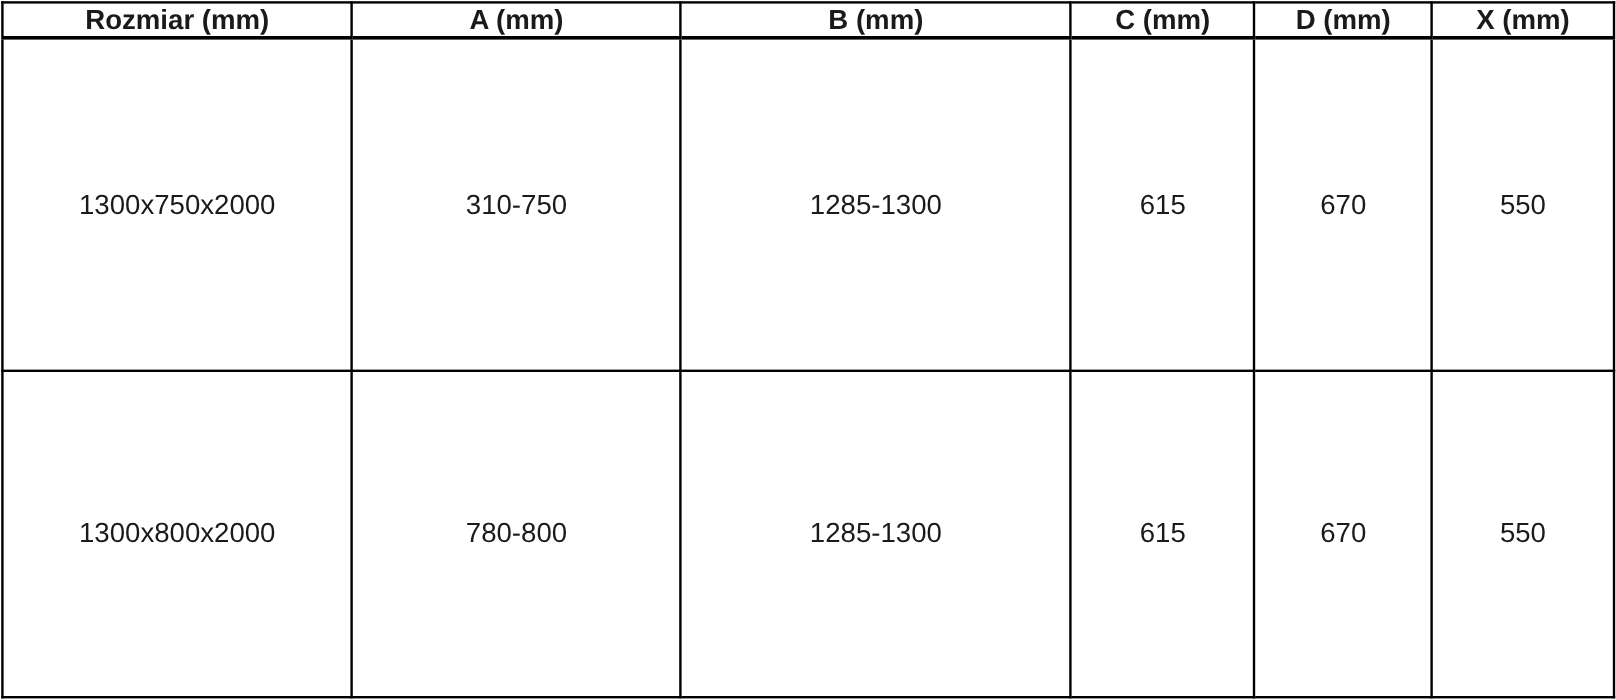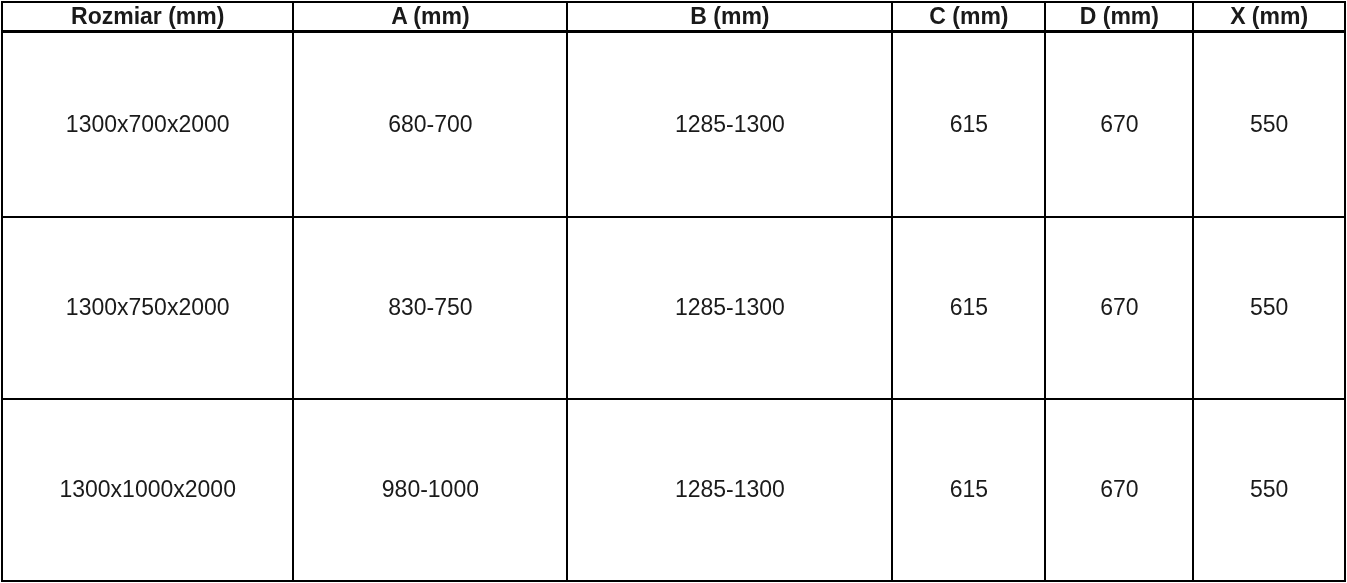--- a/index.html
+++ b/index.html
@@ -58,37 +58,29 @@
       <th>Rozmiar (mm)</th>
       <th>A (mm)</th>
       <th>B (mm)</th>
       <th>C (mm)</th>
       <th>D (mm)</th>
       <th>X (mm)</th>
     </tr>
   </thead>
   <tbody>
     <tr>
-      <td>1300x700x2000</td>
-      <td>680-700</td>
+      <td>1300x750x2000</td>
+      <td>310-750</td>
       <td>1285-1300</td>
       <td>615</td>
       <td>670</td>
       <td>550</td>
     </tr>
     <tr>
-      <td>1300x750x2000</td>
-      <td>830-750</td>
-      <td>1285-1300</td>
-      <td>615</td>
-      <td>670</td>
-      <td>550</td>
-    </tr>
-    <tr>
-      <td>1300x1000x2000</td>
-      <td>980-1000</td>
+      <td>1300x800x2000</td>
+      <td>780-800</td>
       <td>1285-1300</td>
       <td>615</td>
       <td>670</td>
       <td>550</td>
     </tr>
   </tbody>
 </table>
 
 </body></html>

